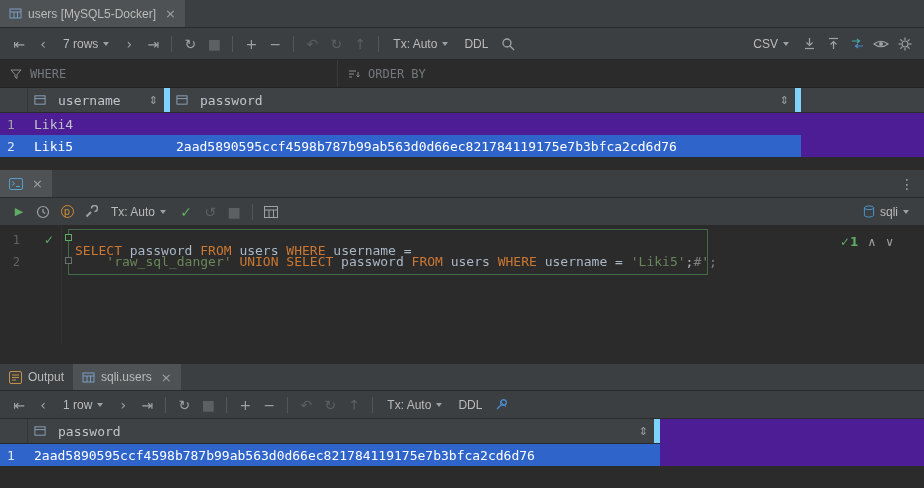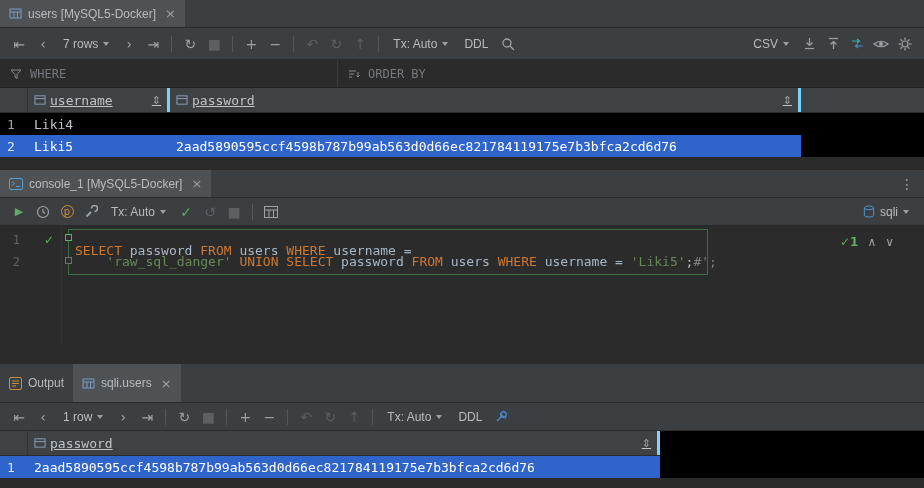--- a/index.html
+++ b/index.html
@@ -1,19 +1,19 @@
 <!DOCTYPE html>
 <html><head>
 <meta charset="utf-8">
 <style>
   * { box-sizing: border-box; margin: 0; padding: 0; }
   html,body { background:#1e1e1e; }
   .app {
     width:924px; height:488px; position:relative; overflow:hidden;
-    background:#000000; color:#bbbbbb;
+    background:#4c1d95; color:#bbbbbb;
     font-family:"Liberation Sans", sans-serif; font-size:12px;
   }
   
   .tabbar { height:28px; background:#3c3f41; border-bottom:1px solid #2a2a2a; display:flex; align-items:stretch; }
   .tab { display:flex; align-items:center; gap:6px; padding:0 9px; color:#bbbbbb; cursor:default; }
   .tab.active { background:#4e5254; }
   .tab .close { color:#9fa2a5; font-family:"DejaVu Sans",sans-serif; font-size:13px; margin-left:3px; }
   .kebab { margin-left:auto; align-self:center; padding:0 10px; color:#9fa2a5; font-family:"DejaVu Sans",sans-serif; font-size:14px; }
 
   .toolbar { height:32px; background:#3c3f41; border-bottom:1px solid #2a2a2a; display:flex; align-items:center; padding:0 8px; gap:2px; }
@@ -32,21 +32,21 @@
   
   .filterbar { height:28px; background:#2b2b2b; border-bottom:1px solid #222222; display:flex; align-items:center;
                font-family:"DejaVu Sans Mono",monospace; font-size:12px; color:#75797e; }
   .fsection { display:flex; align-items:center; gap:8px; padding:0 10px; height:100%; }
   .fsection.where { width:338px; border-right:1px solid #3a3a3a; }
 
   
   .gridhead { height:25px; background:#3f4244; border-bottom:1px solid #2a2a2a; display:flex; align-items:center;
               font-family:"DejaVu Sans Mono",monospace; font-size:13px; color:#c0c4c8; }
   .hgutter { width:28px; height:100%; border-right:1px solid #333639; }
-  .hcell { display:flex; align-items:center; gap:4px; padding:0 6px; height:100%; border-right:3px solid #7dd3fc;text-decoration:underline; }
+  .hcell { display:flex; align-items:center; gap:12px; padding:0 6px; height:100%; border-right:6px solid #7dd3fc; }
   .hcell .sort { margin-left:auto; color:#9fa2a5; font-family:"DejaVu Sans",sans-serif; font-size:11px; }
   .w-user { width:142px; }
   .w-pass { width:631px; }
   .w-pass2 { width:632px; }
   .gridrow { height:22px; width:801px; display:flex; align-items:center;
              font-family:"DejaVu Sans Mono",monospace; font-size:13px; color:#c0c4c8; }
   .gridrow.narrow { width:660px; }
   .gridrow.sel { background:#2f65ca; color:#ffffff; }
   .rnum { width:28px; padding-left:7px; color:#9fa2a5; flex:none; }
   .gridrow.sel .rnum { color:#dfe6f2; }
@@ -220,21 +220,20 @@
 
   <div class="gap" style="height:13px;"></div>
 
   <div class="tabbar">
     <div class="tab active">
       <svg width="14" height="12" viewBox="0 0 14 12">
           <rect x="0.5" y="0.5" width="13" height="11" rx="1.5" fill="none" stroke="#55a0d0"></rect>
           <path d="M3 3.5l2.5 2L3 7.5" fill="none" stroke="#55a0d0"></path>
           <line x1="7" y1="8.5" x2="11" y2="8.5" stroke="#55a0d0"></line>
         </svg>
-      <span>console_1 [MySQL5-Docker]</span>
       <span class="close">×</span>
     </div>
     <span class="kebab">⋮</span>
   </div>
 
   <div class="toolbar h28">
     <span class="tbtn green" style="font-size:11px;">▶</span>
     <span class="tbtn">
       <svg width="14" height="14" viewBox="0 0 14 14">
           <circle cx="7" cy="7" r="5.5" fill="none" stroke="#9fa2a5" stroke-width="1.2"></circle>
@@ -290,21 +289,21 @@
     <div class="code-line" style="top:25px;"><span class="pl">    </span><span class="str">'raw_sql_danger'</span><span class="pl"> </span><span class="kw">UNION SELECT</span><span class="pl"> password </span><span class="kw">FROM</span><span class="pl"> users </span><span class="kw">WHERE</span><span class="pl"> username = </span><span class="str">'Liki5'</span><span class="pl">;</span><span class="cm">#';</span></div>
     <div class="exec-widget">
       <span class="exec-count"><span>✓</span><span>1</span></span>
       <span class="nav-chev">∧</span>
       <span class="nav-chev">∨</span>
     </div>
   </div>
 
   <div class="gap" style="height:20px;"></div>
 
-  <div class="tabbar" style="height:39px;">
+  <div class="tabbar" style="height:27px;">
     <div class="tab">
       <svg width="13" height="13" viewBox="0 0 13 13">
           <rect x="0.5" y="0.5" width="12" height="12" rx="1.5" fill="none" stroke="#c79144"></rect>
           <line x1="3" y1="4" x2="10" y2="4" stroke="#c79144"></line>
           <line x1="3" y1="6.5" x2="10" y2="6.5" stroke="#c79144"></line>
           <line x1="3" y1="9" x2="7" y2="9" stroke="#c79144"></line>
         </svg>
       <span>Output</span>
     </div>
     <div class="tab active">

